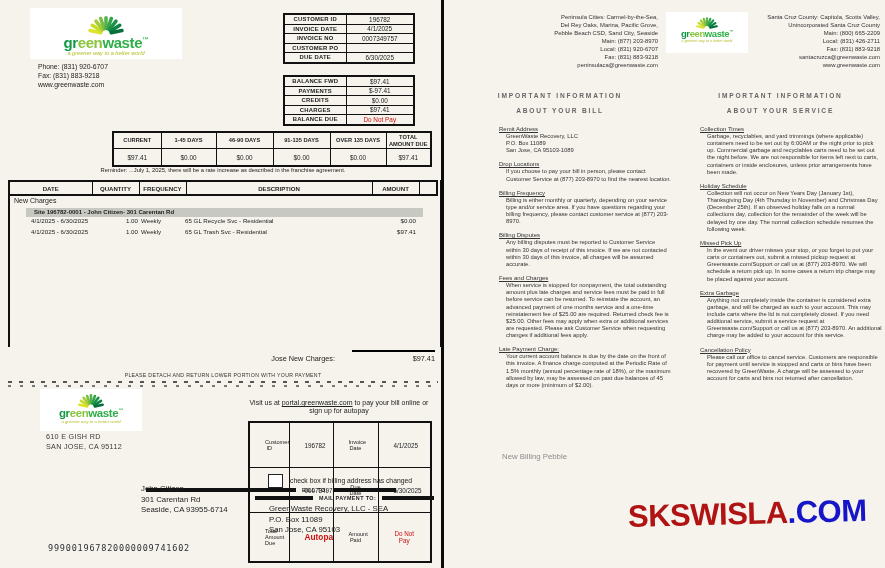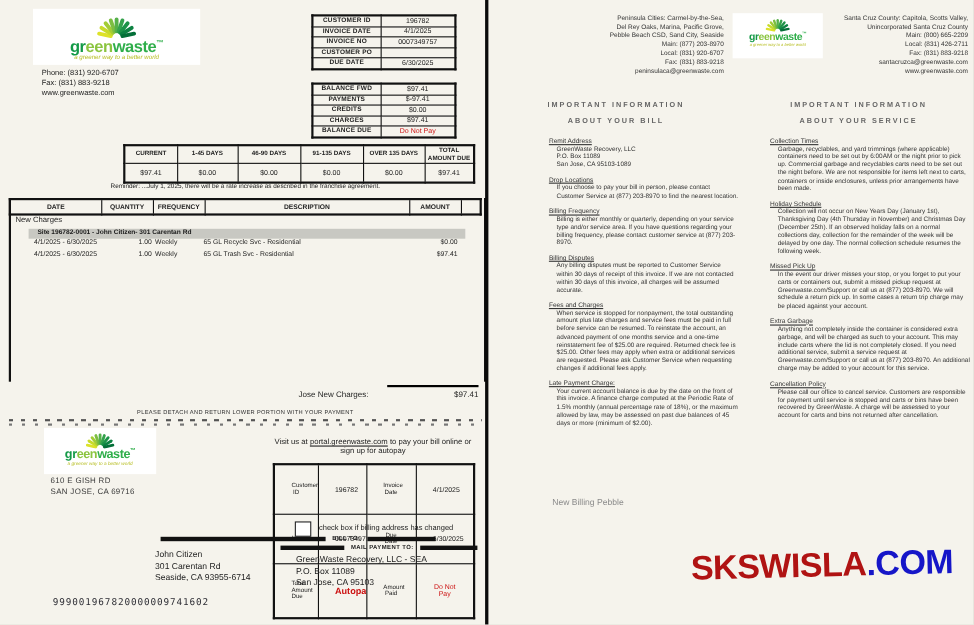--- a/index.html
+++ b/index.html
@@ -69,21 +69,21 @@
   .autopay{font-size:8.3px;font-weight:bold;color:#cc1111;}
   .donotpay{font-size:6.3px;color:#cc1111;}
   .checkbox{left:268px;top:474px;width:13px;height:12px;border:1.5px solid #222;background:#fff;}
   .checkbox-label{left:290px;top:477px;font-size:6.8px;}
   .bar-row{display:flex;align-items:center;}
   .bar{height:4px;background:#111;}
   .bar-label{font-size:5.4px;font-weight:bold;letter-spacing:.4px;margin:0 6px;white-space:nowrap;}
   .billto-row{left:146px;top:487px;}
   .mailto-row{left:255px;top:495px;}
   .addr{font-size:7.8px;line-height:10.6px;white-space:pre-line;color:#222;}
-  .billto-addr{left:141px;top:499px;}
+  .billto-addr{left:141px;top:484px;}
   .mailto-addr{left:269px;top:504px;}
   .scanline{left:48px;top:543px;font-family:"DejaVu Sans Mono",monospace;font-size:8.5px;letter-spacing:.8px;color:#2e2e35;}
 
   
   .divider{left:441px;top:0;width:2.5px;height:568px;background:#0a0a0a;}
   .p2-contact{font-size:5.9px;line-height:8px;text-align:right;white-space:pre-line;color:#333;}
   .p2-contact-left{left:448px;top:13px;width:210px;}
   .p2-contact-right{left:748px;top:13px;width:132px;}
   .p2-head{font-size:6.6px;font-weight:bold;letter-spacing:1.8px;color:#666;text-align:center;}
   .sec-title{font-size:6px;color:#333;text-decoration:underline;margin-bottom:1px;}
@@ -267,21 +267,21 @@
   <div class="abs dash" style="top:385px;background:repeating-linear-gradient(90deg,#777 0 3px,transparent 3px 12px);"></div>
 
   <div class="abs gwlogo logo-b">
     <svg viewBox="0 0 100 48">
         <use href="#gw-burst"></use>
       </svg>
     <div class="gw-name"><span class="g1">gr</span><span class="g2">een</span><span class="g3">waste</span><span class="gw-tm">™</span></div>
     <div class="gw-tag">a greener way to a better world</div>
   </div>
   <div class="abs stub-addr">610 E GISH RD
-SAN JOSE, CA 69716</div>
+SAN JOSE, CA 95112</div>
 
   <div class="abs visit">
     <span>Visit us at </span><span class="link">portal.greenwaste.com</span><span> to pay your bill online or sign up for autopay</span>
   </div>
 
   <table class="abs doc stub-tbl">
     <colgroup>
         <col style="width:40px">
         <col style="width:44px">
         <col style="width:45px">

